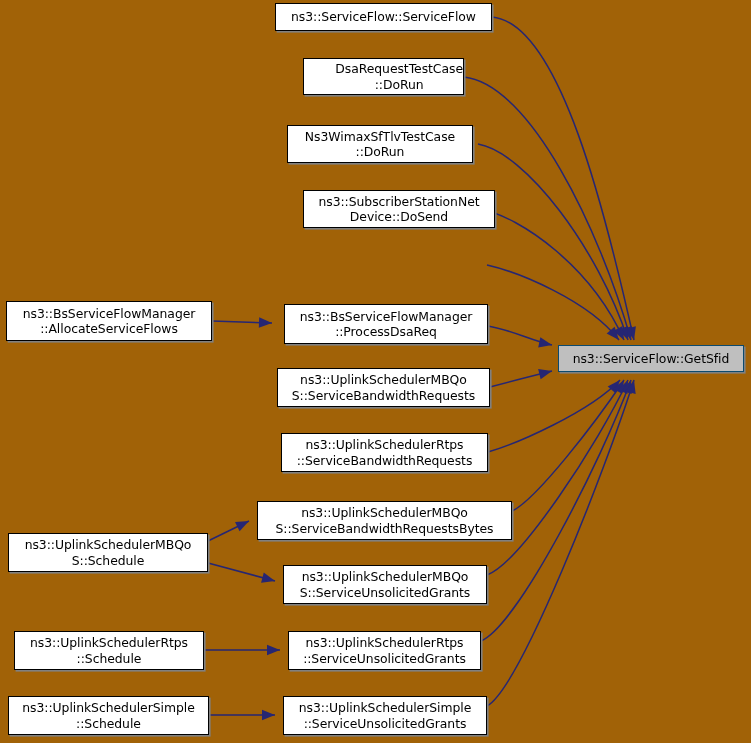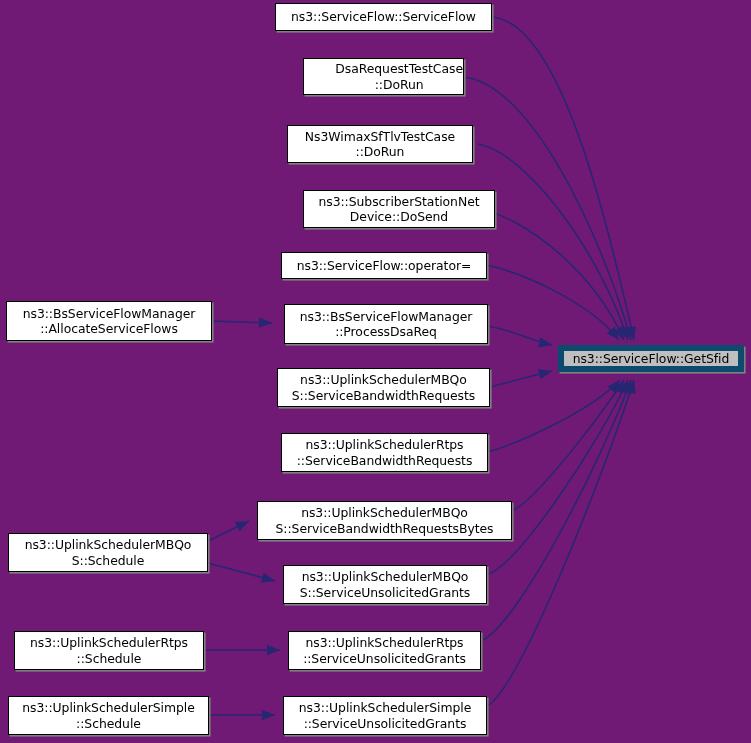--- a/index.html
+++ b/index.html
@@ -10,21 +10,21 @@
   body {
     width: 751px;
     height: 743px;
     font-family: "DejaVu Sans", sans-serif;
     overflow: hidden;
   }
   #graph-root {
     position: relative;
     width: 751px;
     height: 743px;
-    background: #701a75;
+    background: #a16207;
     text-decoration: underline;
   }
   #edge-layer {
     position: absolute;
     left: 0;
     top: 0;
     width: 751px;
     height: 743px;
   }
   .node {
@@ -39,21 +39,21 @@
     color: #000000;
     font-size: 12.4px;
     line-height: 1.22;
     letter-spacing: -0.05px;
     white-space: pre;
     z-index: 4;
     box-shadow: 1.6px 1.6px 0 0 #808080;
   }
   .node.target {
     background: #bfbfbf;
-    border: 6px solid #0c4a6e;
+    border: 1px solid #0c4a6e;
     box-shadow: 1.6px 1.6px 0 0 #808080;
     z-index: 6;
   }
   .node-label {
     display: block;
     white-space: pre;
   }
 </style>
 </head>
 <body>
@@ -95,21 +95,20 @@
       <polygon points="0,0 -13,-5.2 -13,5.2" fill="#262673" transform="translate(631,380) rotate(-71)"></polygon>
       <polygon points="0,0 -13,-5.2 -13,5.2" fill="#262673" transform="translate(634,380) rotate(-75)"></polygon>
     </svg>
 <div class="node" style="left: 275px; top: 3px; width: 217px; height: 28px;"><span class="node-label">ns3::ServiceFlow::ServiceFlow</span></div>
     <div class="node" style="left: 303px; top: 58px; width: 161px; height: 37px; justify-content: flex-end;"><span class="node-label">DsaRequestTestCase
 ::DoRun</span></div>
     <div class="node" style="left: 287px; top: 125px; width: 186px; height: 38px;"><span class="node-label">Ns3WimaxSfTlvTestCase
 ::DoRun</span></div>
     <div class="node" style="left: 303px; top: 190px; width: 192px; height: 38px;"><span class="node-label">ns3::SubscriberStationNet
 Device::DoSend</span></div>
-    <div class="node" style="left: 281px; top: 252px; width: 206px; height: 27px;"><span class="node-label">ns3::ServiceFlow::operator=</span></div>
     <div class="node" style="left: 284px; top: 304px; width: 204px; height: 40px;"><span class="node-label">ns3::BsServiceFlowManager
 ::ProcessDsaReq</span></div>
     <div class="node" style="left: 277px; top: 368px; width: 213px; height: 39px;"><span class="node-label">ns3::UplinkSchedulerMBQo
 S::ServiceBandwidthRequests</span></div>
     <div class="node" style="left: 281px; top: 433px; width: 207px; height: 39px;"><span class="node-label">ns3::UplinkSchedulerRtps
 ::ServiceBandwidthRequests</span></div>
     <div class="node" style="left: 257px; top: 501px; width: 255px; height: 39px;"><span class="node-label">ns3::UplinkSchedulerMBQo
 S::ServiceBandwidthRequestsBytes</span></div>
     <div class="node" style="left: 283px; top: 565px; width: 204px; height: 39px;"><span class="node-label">ns3::UplinkSchedulerMBQo
 S::ServiceUnsolicitedGrants</span></div>

